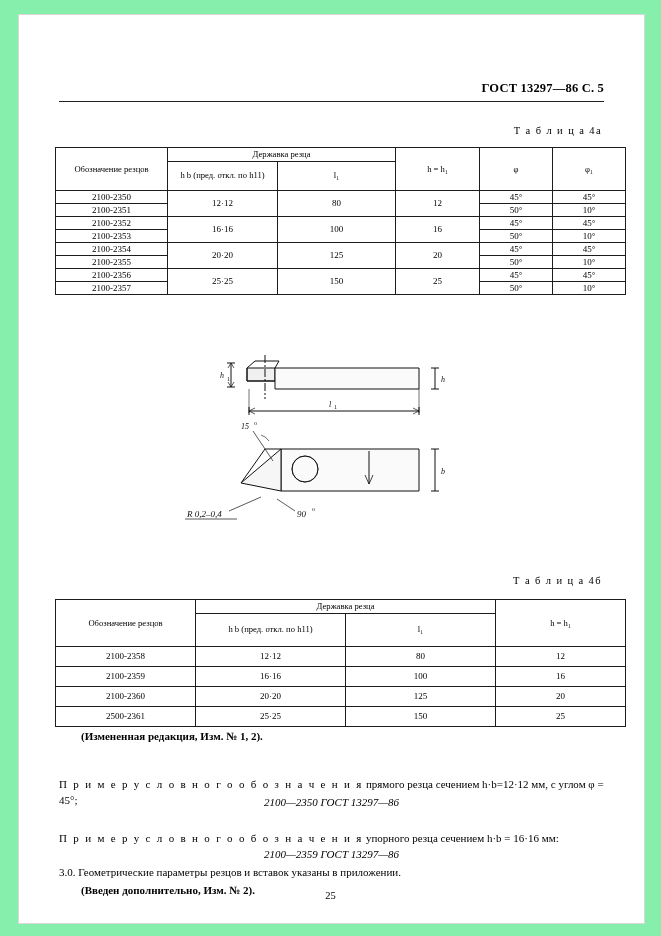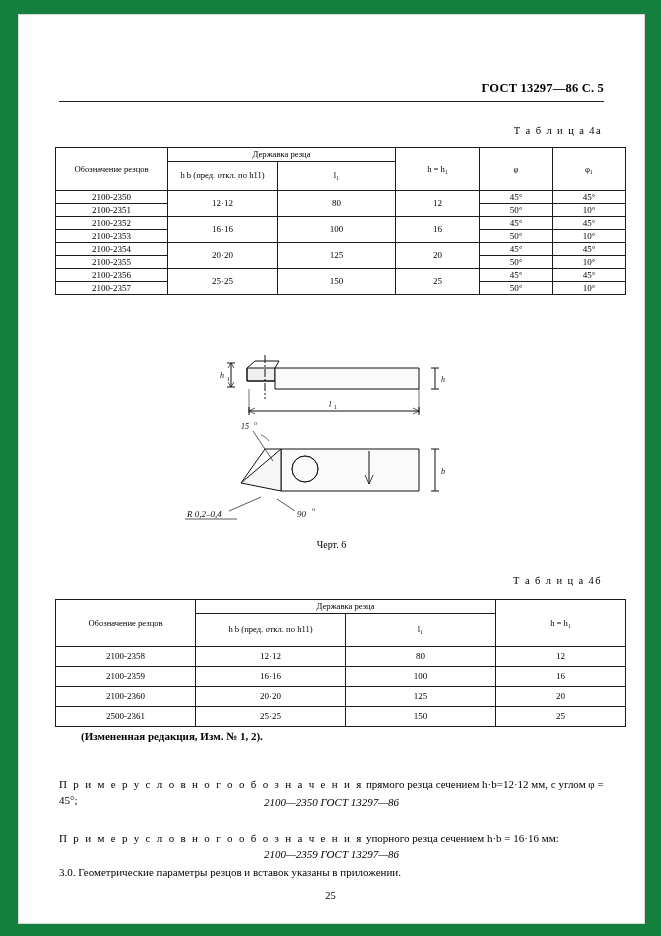--- a/index.html
+++ b/index.html
@@ -7,21 +7,21 @@
     padding: 0;
     background: #e8e8e8;
   }
   body {
     font-family: "Liberation Serif", serif;
   }
   .page {
     position: relative;
     width: 661px;
     height: 936px;
-    background: #15803d;
+    background: #86efac;
     margin: 0 auto;
     overflow: hidden;
   }
   .sheet {
     position: absolute;
     left: 18px;
     top: 14px;
     width: 625px;
     height: 908px;
     background: #ffffff;
@@ -286,21 +286,20 @@
           <text x="18" y="166" stroke="none" fill="#111" font-style="italic" font-size="9">R 0,2–0,4</text>
           <path d="M16,168 L68,168" stroke-width="0.7"></path>
 
           <path d="M108,148 L126,160" stroke-width="0.7"></path>
           <text x="128" y="166" stroke="none" fill="#111" font-style="italic" font-size="9">90</text>
           <text x="143" y="160" stroke="none" fill="#111" font-size="6">о</text>
         </g>
       </svg>
     </div>
 
-    <div class="fig-caption" style="top:524px;">Черт. 6</div>
 
     <div class="table-caption" style="top:560px;">Т а б л и ц а  4б</div>
 
     <div id="table-4b-wrap">
       <table class="gost" id="table-4b">
         <colgroup>
           <col style="width:140px">
           <col style="width:150px">
           <col style="width:150px">
           <col style="width:130px">
@@ -351,17 +350,18 @@
     </div>
     <div class="body-text center italic" style="top:780px;">2100—2350 ГОСТ 13297—86</div>
 
     <div class="body-text" style="top:816px;">
       <span class="spaced">П р и м е р   у с л о в н о г о   о б о з н а ч е н и я</span>
       <span>упорного  резца сечением h·b = 16·16 мм:</span>
     </div>
     <div class="body-text center italic" style="top:832px;">2100—2359 ГОСТ 13297—86</div>
 
     <div class="body-text" style="top:850px;">3.0. Геометрические параметры резцов и вставок указаны в приложении.</div>
+    <div class="body-text bold" style="top:868px; left:62px;">(Введен дополнительно, Изм. № 2).</div>
 
   </div>
 
   <div class="page-number" style="top:890px;">25</div>
 </div>
 
 </body></html>

